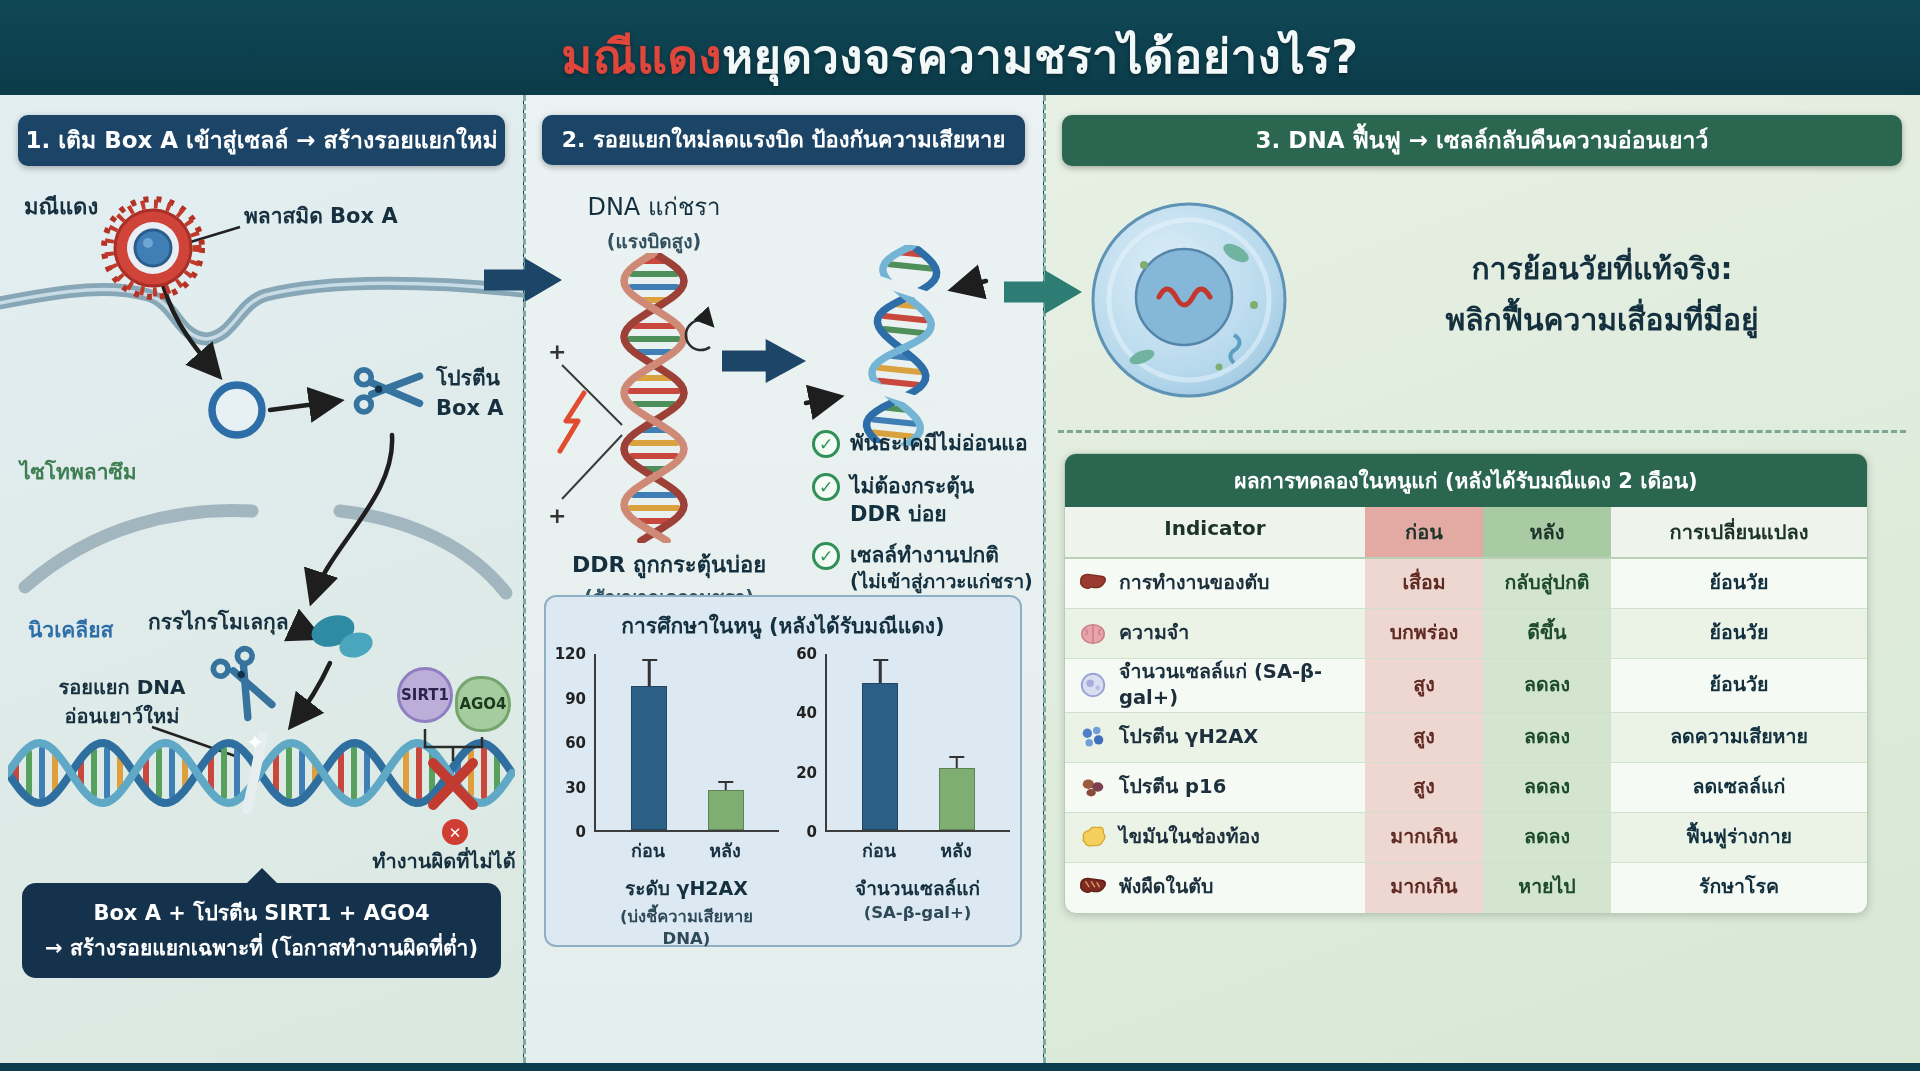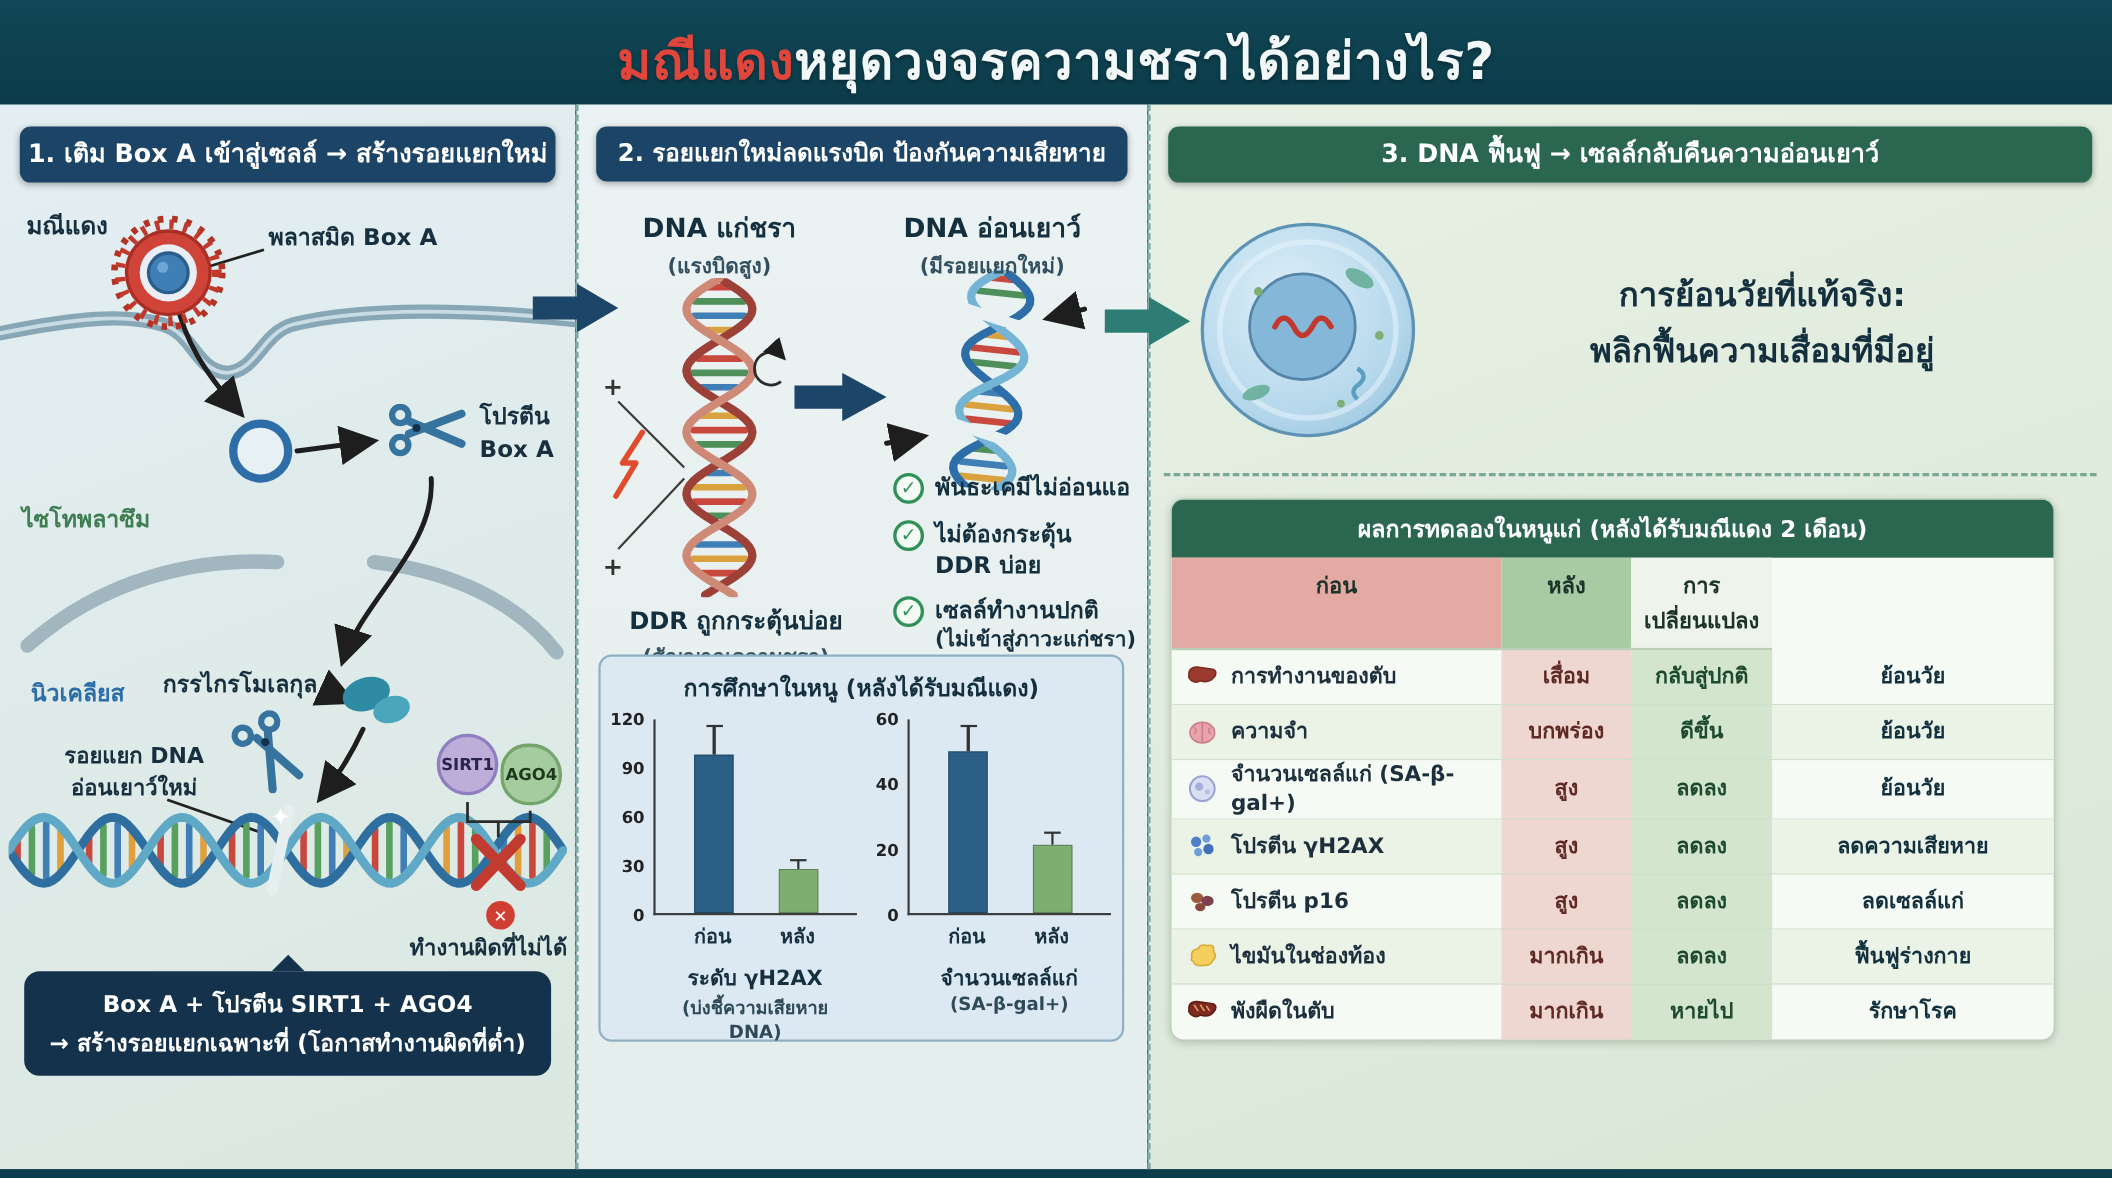--- a/index.html
+++ b/index.html
@@ -26,21 +26,21 @@
   .footpill::before{content:"";position:absolute;top:-15px;left:50%;transform:translateX(-50%);border:15px solid transparent;border-bottom-color:#14324c;border-top:0}
   .prot{position:absolute;width:56px;height:56px;border-radius:50%;display:flex;align-items:center;justify-content:center;font-weight:bold;font-size:15px;z-index:6}
   .sirt1{background:#bcaed8;border:3px solid #8f7fc2;color:#2a2350}
   .ago4{background:#a5cc9e;border:3px solid #74a56c;color:#1e3a1c;border-radius:46% 54% 52% 48%}
   .scis{color:#36749f;z-index:5}
   .arr{fill:none;stroke:#1e1e1e;stroke-width:4.5;marker-end:url(#ah);stroke-linecap:round}
   .thin{fill:none;stroke:#2b2b2b;stroke-width:2.5}
   .blockarrow{position:absolute;clip-path:polygon(0 26%,52% 26%,52% 0,100% 50%,52% 100%,52% 74%,0 74%);z-index:7}
   .ba-navy{background:#1d4568}.ba-teal{background:#2e7d74}
   .dnatitle{position:absolute;text-align:center;z-index:6}
-  .dt1{font-weight:bold;font-size:24px;color:#14303e}
+  .dt1{font-weight:normal;font-size:24px;color:#14303e}
   .dt2{font-size:19px;font-weight:600;color:#33505f}
   .ddr{position:absolute;text-align:center;z-index:6}
   .check{position:absolute;display:flex;gap:10px;align-items:flex-start;width:228px;z-index:6}
   .ck{width:28px;height:28px;border:3px solid #2f9058;border-radius:50%;color:#2f9058;font-weight:bold;display:flex;align-items:center;justify-content:center;font-size:17px;flex:none;margin-top:1px;background:#f4faf4}
   .cktext{font-weight:bold;font-size:21px;color:#14303e;line-height:1.35}
   .chartbox{position:absolute;background:#dce9f2;border:2.5px solid #8fb0c4;border-radius:12px;padding:12px 10px;z-index:6}
   .cb-title{text-align:center;font-weight:bold;font-size:21px;color:#14303f;margin-bottom:12px}
   .cb-row{display:flex;justify-content:space-between;gap:8px}
   .chart{width:225px}
   .cgrid{display:flex;height:178px}
@@ -216,24 +216,20 @@
 
     <div class="vsep" style="left:523px"></div>
 
     <section class="panel p2">
       <div class="pill" style="font-size:22px">2. รอยแยกใหม่ลดแรงบิด ป้องกันความเสียหาย</div>
 
       <div class="dnatitle" style="left:25px;top:92px;width:210px">
         <div class="dt1">DNA แก่ชรา</div>
         <div class="dt2">(แรงบิดสูง)</div>
       </div>
-      <div class="dnatitle" style="left:273px;top:92px;width:210px">
-        <div class="dt1">DNA อ่อนเยาว์</div>
-        <div class="dt2">(มีรอยแยกใหม่)</div>
-      </div>
 
       <svg class="abs" style="left:0;top:0;z-index:3" width="519" height="968">
         <path d="M186 252 a15 15 0 1 1 2 -22" fill="none" stroke="#2b2b2b" stroke-width="2.5" marker-end="url(#ah)"></path>
         <line x1="98" y1="330" x2="38" y2="270" stroke="#3a3a3a" stroke-width="2"></line>
         <line x1="98" y1="340" x2="38" y2="404" stroke="#3a3a3a" stroke-width="2"></line>
         <text x="24" y="264" font-size="22" font-weight="bold" fill="#333">+</text>
         <text x="24" y="428" font-size="22" font-weight="bold" fill="#333">+</text>
         <polyline points="60,298 42,326 54,326 36,356" fill="none" stroke="#e14b2e" stroke-width="5" stroke-linecap="round" stroke-linejoin="round"></polyline>
         <path class="arr" d="M462 186 L430 194"></path>
         <path class="arr" d="M282 308 L314 302"></path>
@@ -388,20 +384,21 @@
       <div class="headline">
         <div>การย้อนวัยที่แท้จริง:</div>
         <div>พลิกฟื้นความเสื่อมที่มีอยู่</div>
       </div>
 
       <div class="dashhr"></div>
 
       <div class="rtable">
         <div class="t-title">ผลการทดลองในหนูแก่ (หลังได้รับมณีแดง 2 เดือน)</div>
         <div class="t-head">
+          <div>Indicator</div>
           <div class="th-before">ก่อน</div>
           <div class="th-after">หลัง</div>
           <div>การเปลี่ยนแปลง</div>
         </div>
 
         <div class="t-row">
           <div class="td-ind">
               <span class="ricon">
                 <svg width="30" height="30" viewBox="0 0 32 32">
                   <path d="M3 12 C3 7 8 5 13 6 L26 8 C30 9 30 13 27 16 C23 21 17 20 14 19 C10 22 5 20 3 16 Z" fill="#9b3a2e" stroke="#7c2b21" stroke-width="1.5"></path>

